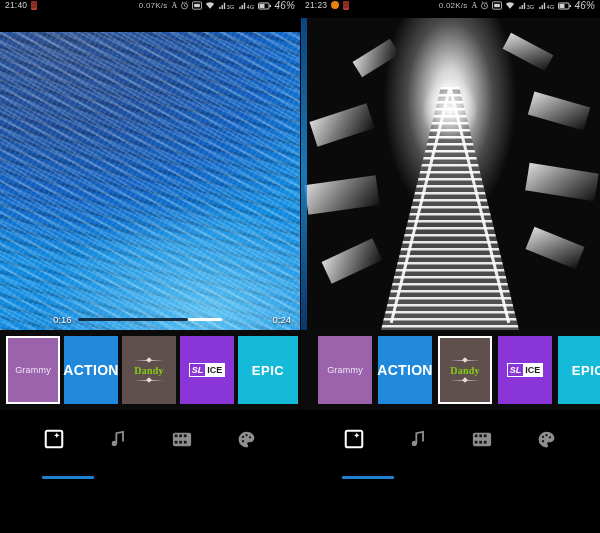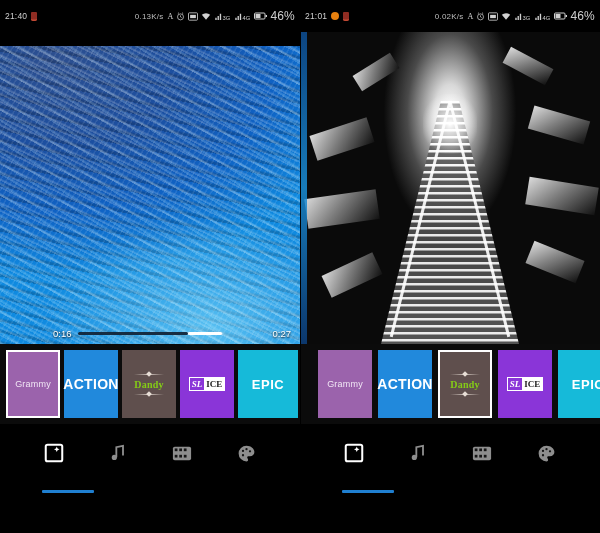--- a/index.html
+++ b/index.html
@@ -6,28 +6,28 @@
   html,body{
     width:600px; height:533px; background:#000; overflow:hidden;
     font-family:"Liberation Sans", sans-serif;
   }
   .screen{ position:relative; width:600px; height:533px; display:flex; background:#000; }
   .panel{ position:relative; width:300px; height:533px; background:#000; overflow:hidden; }
 
   
   .statusbar{
     position:relative; height:18px; width:100%;
-    display:flex; align-items:center; background:#000;
-    padding:16px 5px; color:#c9c9c9; font-size:8.5px; letter-spacing:.2px;
+    display:flex; align-items:flex-start; background:#000;
+    padding:0 5px; color:#c9c9c9; font-size:8.5px; letter-spacing:.2px;
   }
   .sb-left{ display:flex; align-items:center; gap:4px; }
   .sb-right{ display:flex; align-items:center; gap:3px; margin-left:auto; }
   .sb-time{ color:#cfcfcf; font-size:8.5px; }
   .sb-speed{ color:#bdbdbd; font-size:8px; margin-right:1px; }
-  .sb-pct{ color:#cfcfcf; font-size:12px; }
+  .sb-pct{ color:#cfcfcf; font-size:10px;font-style:italic; }
   .mini-ico{ display:inline-block; line-height:0; }
   .dot-orange{ width:8px;height:8px;border-radius:50%;background:#e8810f;display:inline-block;}
   .red-ico{ width:6px;height:9px;background:#8e2c22;display:inline-block;border-radius:1px 1px 2px 2px;
             box-shadow:0 -2px 0 -0.5px #c24b35 inset;}
   .glyph-a{ font-size:8px; color:#d2d2d2; font-family:"Liberation Serif", serif; }
 
   
   .video{
     position:relative; width:100%; height:312px; overflow:hidden; background:#000;
   }
@@ -120,21 +120,21 @@
   .dandy-orn{ width:30px; height:5px; position:relative; }
   .dandy-orn:before{
     content:""; position:absolute; left:0; right:0; top:2px; height:1px;
     background:linear-gradient(90deg, rgba(255,255,255,0), rgba(232,222,214,.85), rgba(255,255,255,0));
   }
   .dandy-orn:after{
     content:""; position:absolute; left:50%; top:0px; width:4px; height:4px; margin-left:-2px;
     background:#e8ded6; transform:rotate(45deg);
   }
   .lbl-dandy{ font-family:"Liberation Serif", serif; font-size:10px; color:#84cc16; font-weight:bold; letter-spacing:.2px; }
-  .slice-box{ display:flex; align-items:flex-end; border:1.5px solid #ffffff;font-family:Liberation Serif, serif; }
+  .slice-box{ display:flex; align-items:flex-end; border:1.5px solid #ffffff; }
   .slice-a{ background:#8a35d8; color:#fff; font-size:9px; font-weight:bold; padding:1px 2px; font-style:italic; }
   .slice-b{ background:#ffffff; color:#1b1b1b; font-size:9px; font-weight:bold; padding:1px 2px; }
   .lbl-epic{ font-size:13px; font-weight:bold; color:#ffffff; letter-spacing:.5px; font-family:"Liberation Sans", sans-serif; }
 
   
   .fab{
     position:absolute; width:42px; height:42px; border-radius:50%;
     background:#21a6e0; display:flex; align-items:center; justify-content:center;
     box-shadow:0 2px 6px rgba(0,0,0,.6);
   }
@@ -158,21 +158,21 @@
 <div class="screen">
 
   <div class="panel">
 
     <div class="statusbar">
       <div class="sb-left">
         <span class="sb-time">21:40</span>
         <span class="red-ico"></span>
       </div>
       <div class="sb-right">
-        <span class="sb-speed">0.13K/s</span>
+        <span class="sb-speed">0.07K/s</span>
         <span class="glyph-a">A</span>
         <span class="mini-ico">
           <svg width="9" height="9" viewBox="0 0 24 24">
               <circle cx="12" cy="13" r="8" fill="none" stroke="#d0d0d0" stroke-width="2"></circle>
               <path d="M12 9v4l3 2" stroke="#d0d0d0" stroke-width="2" fill="none"></path>
               <path d="M5 4l3-2M19 4l-3-2" stroke="#d0d0d0" stroke-width="2"></path>
             </svg>
         </span>
         <span class="mini-ico">
           <svg width="10" height="9" viewBox="0 0 24 22">
@@ -212,21 +212,21 @@
       <div class="video-inner">
         <div class="water"></div>
         <div class="water-top-band"></div>
       </div>
       <div class="scrub">
         <span class="scrub-time">0:16</span>
         <div class="track">
           <div class="track-dark" style="left:0;width:76%"></div>
           <div class="track-white" style="left:76%;width:24%"></div>
         </div>
-        <span class="scrub-time right">0:27</span>
+        <span class="scrub-time right">0:24</span>
       </div>
     </div>
 
     <div class="filters">
       <div class="filter selected" style="background:#9b63ac">
         <span class="filter-label lbl-grammy">Grammy</span>
       </div>
       <div class="filter" style="background:#2189dc">
         <span class="filter-label lbl-action">ACTION</span>
       </div>
@@ -300,21 +300,21 @@
     </div>
     <div class="bottom-strip">
       <div class="tabline" style="left:42px;"></div>
     </div>
   </div>
 
   <div class="panel">
 
     <div class="statusbar">
       <div class="sb-left">
-        <span class="sb-time">21:01</span>
+        <span class="sb-time">21:23</span>
         <span class="dot-orange"></span>
         <span class="red-ico"></span>
       </div>
       <div class="sb-right">
         <span class="sb-speed">0.02K/s</span>
         <span class="glyph-a">A</span>
         <span class="mini-ico">
           <svg width="9" height="9" viewBox="0 0 24 24">
               <circle cx="12" cy="13" r="8" fill="none" stroke="#d0d0d0" stroke-width="2"></circle>
               <path d="M12 9v4l3 2" stroke="#d0d0d0" stroke-width="2" fill="none"></path>

